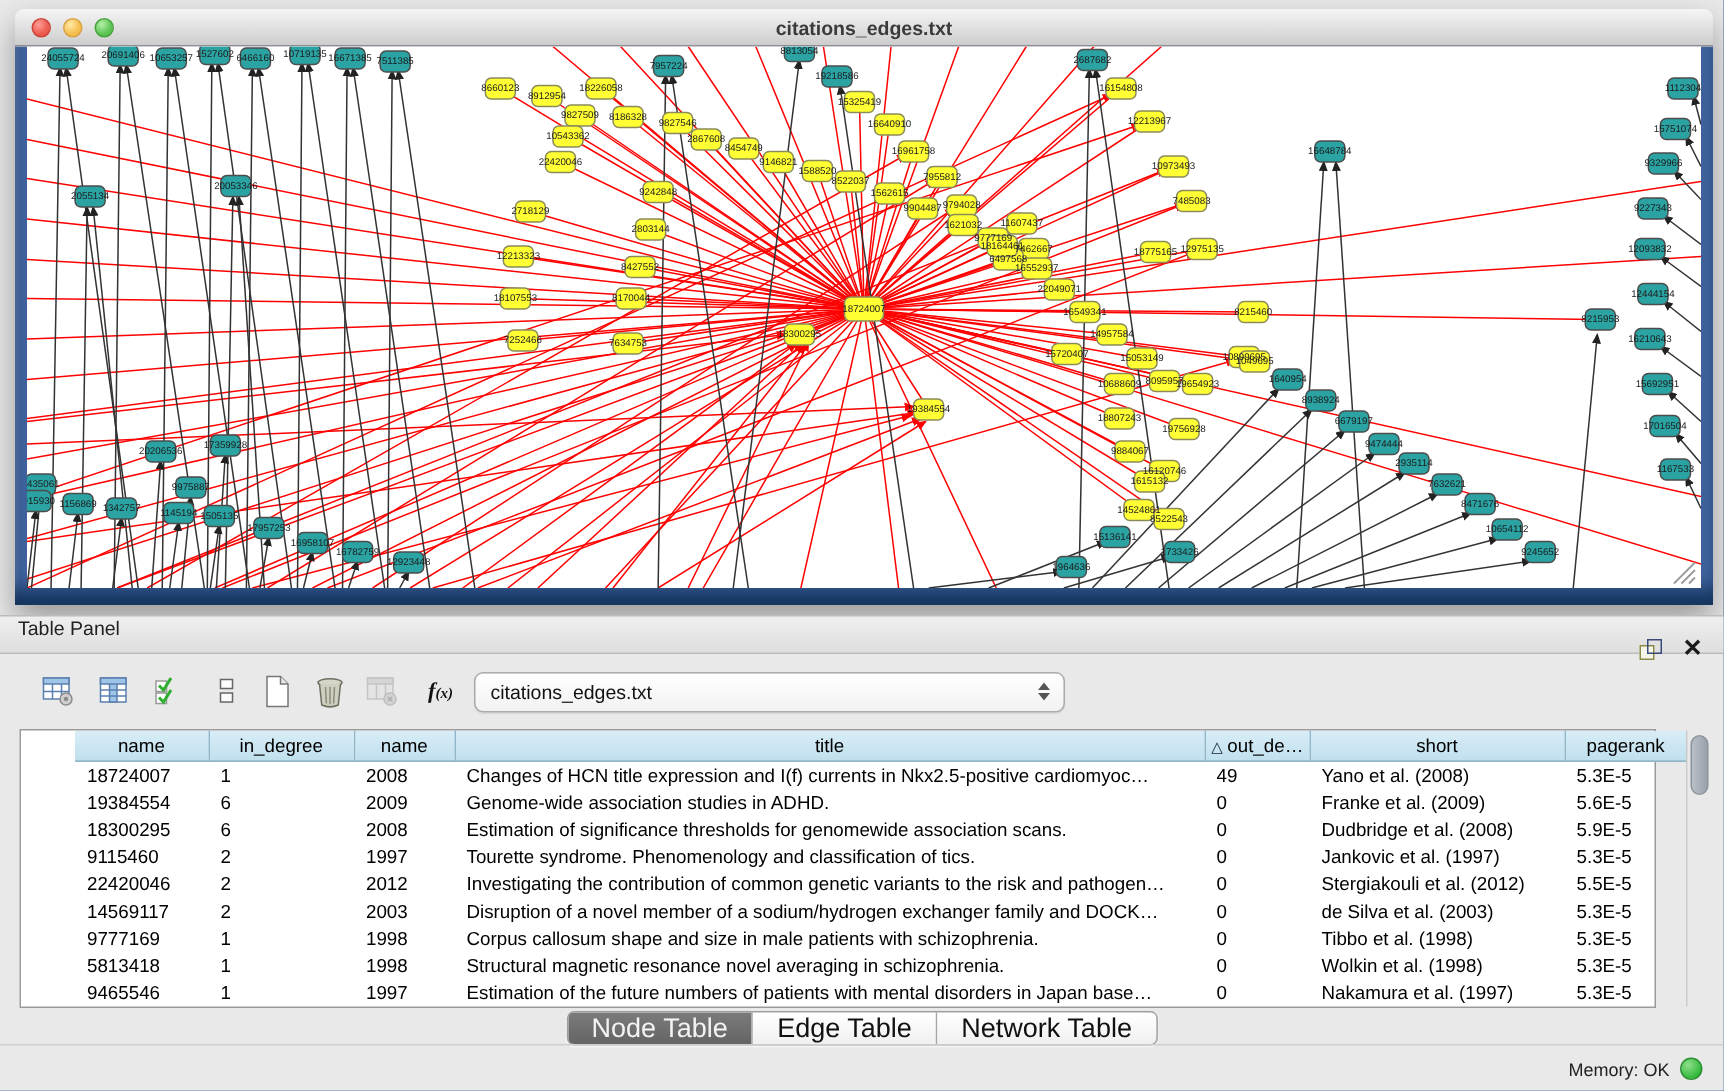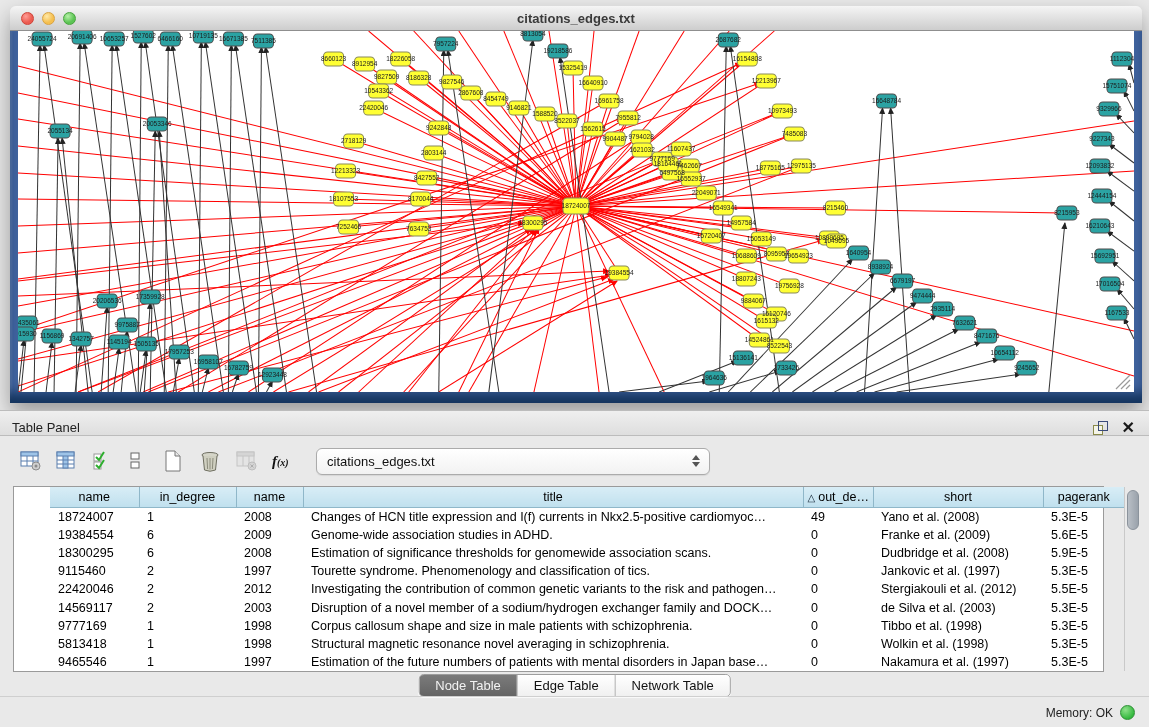--- a/index.html
+++ b/index.html
@@ -43,31 +43,31 @@
   .blackE{stroke:#333333;stroke-width:1;}
   .node-t{fill:#2ba3a3;stroke:#4c4c4c;stroke-width:1;}
   .node-y{fill:#ffff33;stroke:#8a8a5a;stroke-width:1;}
   .nlbl{font-size:6.5px;fill:#1c1c1c;text-anchor:middle;font-family:"Liberation Sans",sans-serif;}
   .grip{stroke:#9a9a9a;stroke-width:1.2;}
   
   .table-panel{position:absolute;left:0;top:410px;width:1149px;height:317px;background:#e9e9e9;}
   .panel-header{
     height:24px;background:linear-gradient(#efefef,#dedede);
     border-top:1px solid #bcbcbc;border-bottom:1px solid #bcbcbc;
-    display:flex;align-items:flex-end;font-size:13px;color:#222;
+    display:flex;align-items:flex-start;font-size:13px;color:#222;flex-direction:column;
   }
   .panel-header .ph-title{margin-left:12px;}
   .panel-header .ph-actions{margin-left:auto;margin-right:14px;display:flex;align-items:center;gap:14px;}
   .float-icon{position:relative;width:15px;height:14px;display:inline-block;}
   .float-icon .sq1{position:absolute;left:0;bottom:0;width:8px;height:8px;border:1.5px solid #8a8a4a;background:#f5f5e8;}
   .float-icon .sq2{position:absolute;right:0;top:0;width:8px;height:8px;border:1.5px solid #3a4a7a;background:transparent;}
   .close-x{font-size:16px;font-weight:bold;color:#1a1a1a;line-height:14px;cursor:default;}
   
   .toolbar{height:50px;display:flex;align-items:center;}
-  .tb-btn{width:30px;height:30px;margin-left:6px;display:flex;align-items:center;justify-content:flex-start;border-radius:4px;}
+  .tb-btn{width:30px;height:30px;margin-left:6px;display:flex;align-items:center;justify-content:flex-end;border-radius:4px;}
   .tb-btn:first-child{margin-left:20px;}
   .tb-btn svg{display:block;}
   .fx{font-family:"Liberation Serif",serif;font-style:italic;font-weight:bold;font-size:15px;color:#111;}
   .fx small{font-size:10px;font-weight:bold;}
   .combo{
     margin-left:14px;width:392px;height:25px;background:linear-gradient(#ffffff,#f2f2f2);
     border:1px solid #ababab;border-radius:6px;display:flex;align-items:center;
     font-size:13px;color:#111;box-shadow:0 1px 1px rgba(0,0,0,.08);
   }
   .combo .combo-text{margin-left:10px;flex:1;}
@@ -101,21 +101,21 @@
   .vscroll{width:15px;background:#f4f4f4;border-left:1px solid #c9c9c9;position:relative;}
   .vscroll .thumb{
     position:absolute;top:3px;left:2px;width:10px;height:38px;border-radius:6px;
     background:linear-gradient(90deg,#b9bfc6,#9aa2ab);border:1px solid #8b939c;
   }
   
   .seg-tabs{
     position:absolute;left:50%;top:264px;transform:translateX(-50%);
     display:flex;height:21px;border:1px solid #9d9d9d;border-radius:5px;overflow:hidden;
     box-shadow:0 1px 1px rgba(255,255,255,.8);
-    font-size:13px;
+    font-size:18px;
   }
   .seg{
     padding:0 16px;display:flex;align-items:center;background:linear-gradient(#ffffff,#f0f0f0);
     color:#111;border-right:1px solid #a5a5a5;
   }
   .seg:last-child{border-right:none;}
   .seg.sel{background:linear-gradient(#7b7b7b,#646464);color:#f3f3f3;}
   
   .statusbar{position:absolute;left:0;bottom:0;width:1149px;height:30px;border-top:1px solid #cfcfcf;}
   .memory{

